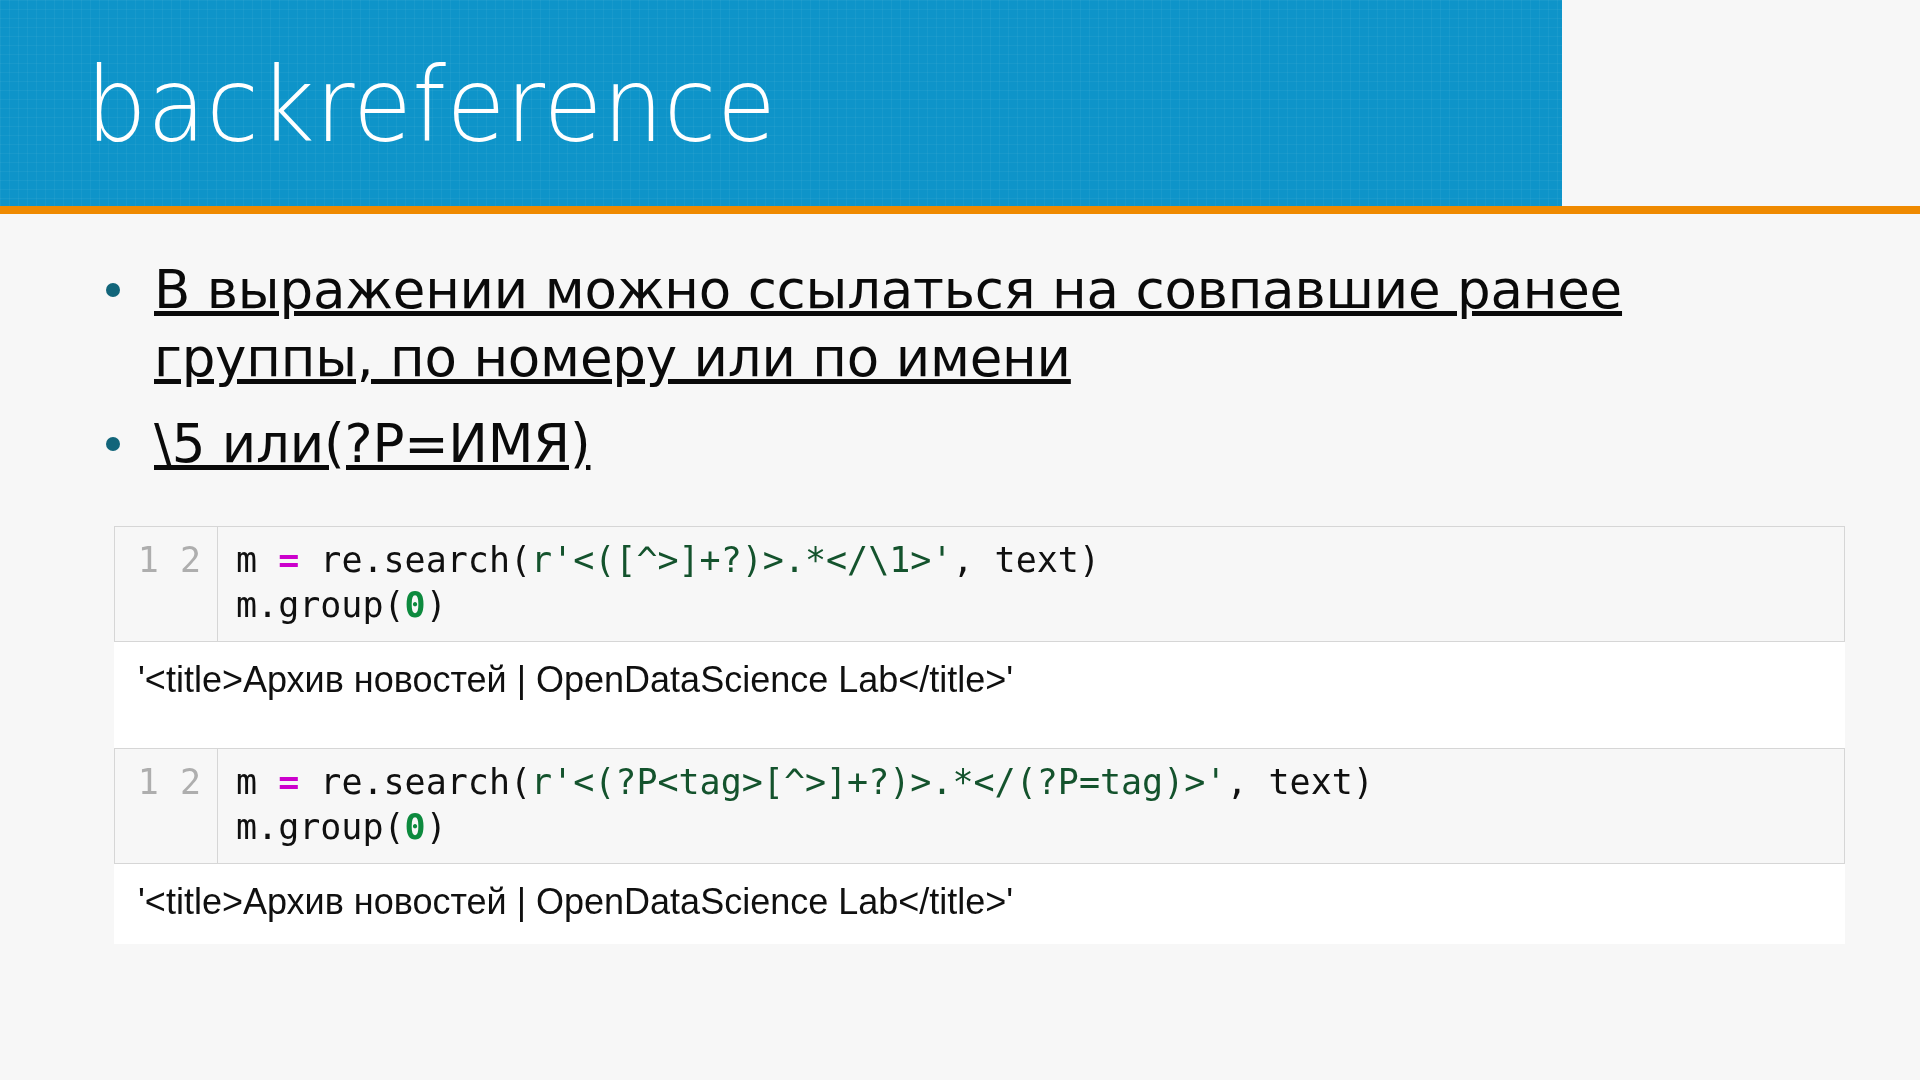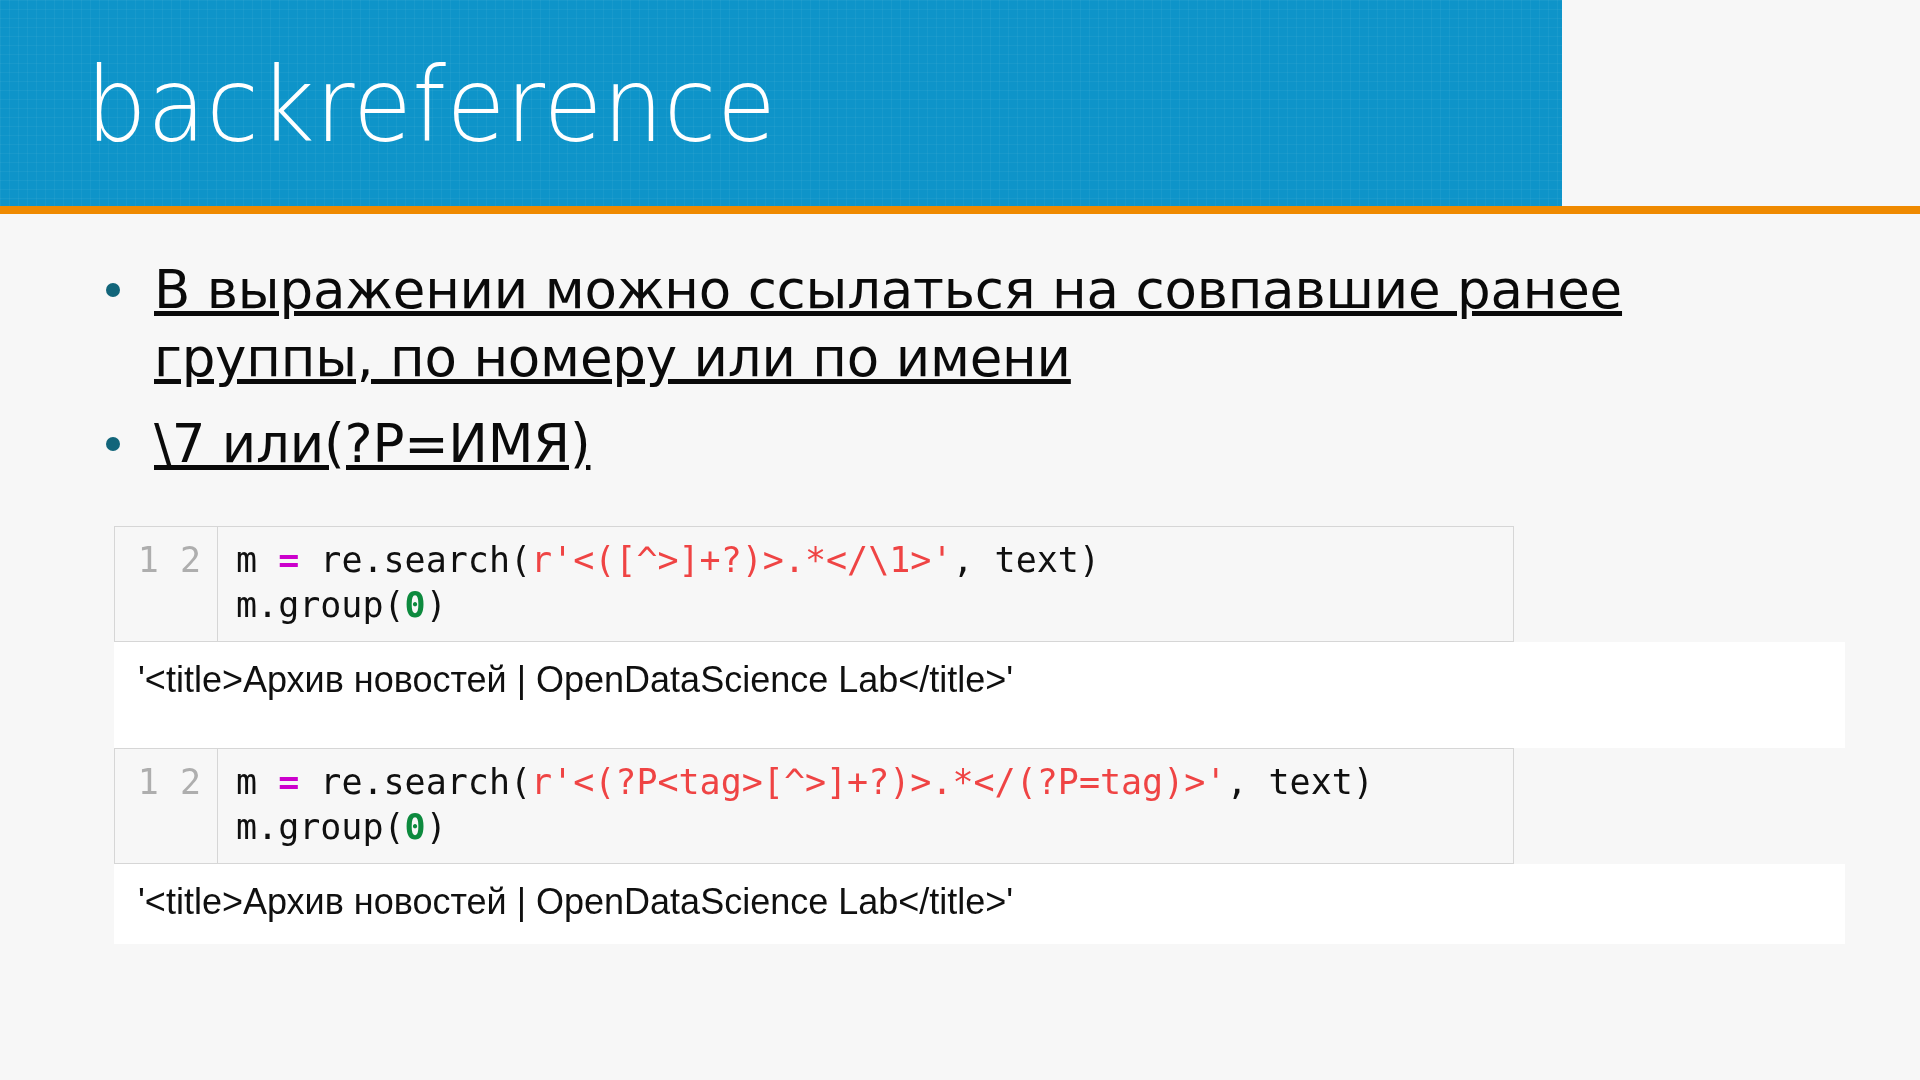--- a/index.html
+++ b/index.html
@@ -98,21 +98,21 @@
   .code-stack {
     position: absolute;
     left: 0;
     top: 312px;
     width: 1920px;
   }
 
   .code-block {
     position: relative;
     margin-left: 114px;
-    width: 1400px;
+    width: 1731px;
     background: #f7f7f7;
     border: 1px solid #d6d6d6;
     border-left: none;
     box-sizing: border-box;
     display: flex;
     overflow: hidden;
   }
   .code-block.with-left-border { border-left: 1px solid #d6d6d6; }
 
   .gutter {
@@ -131,21 +131,21 @@
     flex: 1 1 auto;
     padding: 11px 0 13px 18px;
     font-family: "DejaVu Sans Mono", monospace;
     font-size: 35px;
     line-height: 45px;
     color: #101010;
     white-space: pre;
     overflow: hidden;
   }
   .tok-op { color: #cc00cc; font-weight: bold; }
-  .tok-str { color: #ef4444; }
+  .tok-str { color: #14532d; }
   .tok-num { color: #0d8a3e; font-weight: bold; }
 
   .output-block {
     margin-left: 114px;
     width: 1731px;
     box-sizing: border-box;
     background: #ffffff;
     padding: 14px 0 44px 24px;
     font-family: Liberation Sans, sans-serif;
     font-size: 36px;
@@ -166,21 +166,21 @@
 
 <div id="slide-body">
 
   <ul class="bullet-list">
     <li class="bullet-item">
       <span class="bullet-dot"></span>
       <span>В выражении можно ссылаться на совпавшие ранее группы, по номеру или по имени</span>
     </li>
     <li class="bullet-item">
       <span class="bullet-dot"></span>
-      <span>\7 или(?P=ИМЯ)</span>
+      <span>\5 или(?P=ИМЯ)</span>
     </li>
   </ul>
 
   <div class="code-stack">
 
     <div class="code-block with-left-border">
       <div class="gutter">1
 2</div>
       <div class="code-lines"><span>m </span><span class="tok-op">=</span><span> re.search(</span><span class="tok-str">r'&lt;([^&gt;]+?)&gt;.*&lt;/\1&gt;'</span><span>, text)</span>
 <span>m.group(</span><span class="tok-num">0</span><span>)</span></div>

